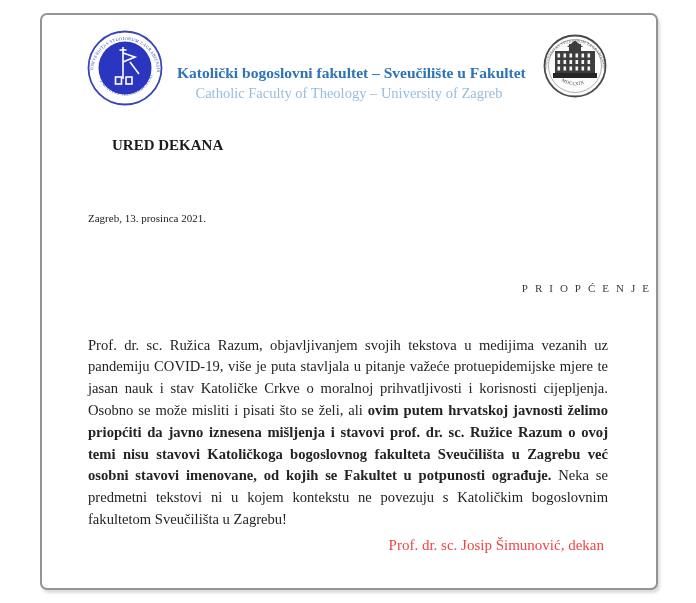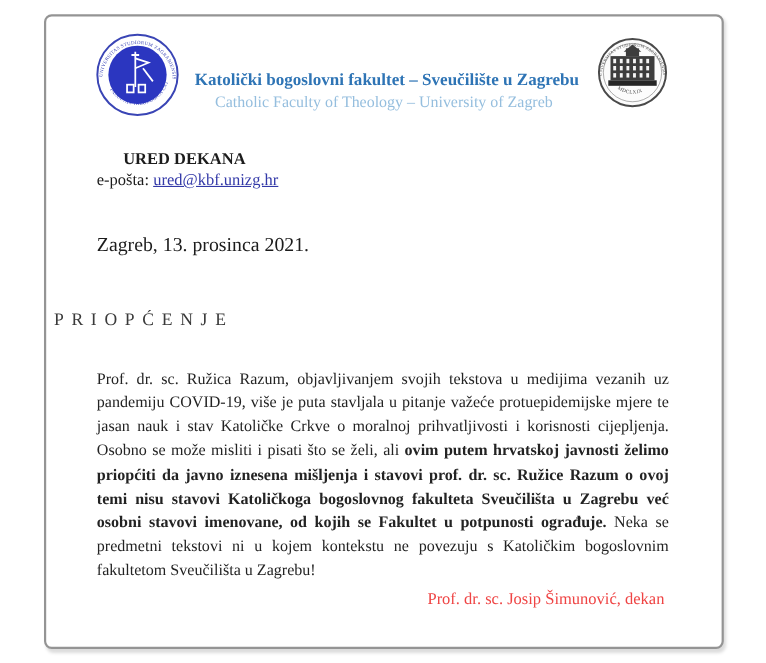--- a/index.html
+++ b/index.html
@@ -74,31 +74,31 @@
   }
   .sender .office { font-weight: bold; margin-left: 24px; }
   .email-link {
     color: #3339a8;
     text-decoration: underline;
   }
   .dateline {
     position: absolute;
     left: 46px;
     top: 197px;
-    font-size: 18px;
+    font-size: 11px;
     color: #1c1c1c;
   }
   
   .doc-title {
     position: absolute;
     left: 0;
     right: 0;
     top: 267px;
-    text-align: left;
-    font-size: 16px;
+    text-align: right;
+    font-size: 11px;
     color: #3a3a3a;
     letter-spacing: 7px;
     text-indent: 7px;
   }
   
   .body-text {
     position: absolute;
     left: 46px;
     width: 520px;
     top: 305px;
@@ -140,21 +140,21 @@
         <line x1="37" y1="20" x2="37" y2="52"></line>
         <line x1="33.5" y1="23" x2="40.5" y2="23"></line>
         <path d="M 37 26 L 49 30 L 37 35"></path>
         <line x1="44" y1="35" x2="53" y2="47"></line>
         <rect x="29.5" y="50" width="6" height="7"></rect>
         <rect x="40" y="50" width="6" height="7"></rect>
       </g>
     </svg>
 
     <div class="org-block">
-      <div class="org-hr">Katolički bogoslovni fakultet – Sveučilište u Zagrebu</div>
+      <div class="org-hr">Katolički bogoslovni fakultet – Sveučilište u Fakultet</div>
       <div class="org-en">Catholic Faculty of Theology – University of Zagreb</div>
     </div>
 
     <svg class="seal-right" viewBox="0 0 66 72" aria-hidden="true">
       <defs>
         <path id="uz-top" d="M 5 40 A 28 28 0 0 1 61 40"></path>
         <path id="uz-bot" d="M 13 43 A 22.5 22.5 0 0 0 53 43"></path>
       </defs>
       <circle cx="33" cy="36" r="30.5" fill="#fcfcfc" stroke="#4a4a4a" stroke-width="1.8"></circle>
       <circle cx="33" cy="36" r="26.5" fill="none" stroke="#6a6a6a" stroke-width="0.5"></circle>
@@ -187,24 +187,20 @@
         </g>
         <rect x="11" y="43" width="44" height="5" fill="#262626"></rect>
       </g>
       <text font-size="4.6" fill="#464646" letter-spacing="0.4">
         <textPath href="#uz-bot" startOffset="10">MDCLXIX</textPath>
       </text>
     </svg>
 
     <div class="sender">
       <div class="office">URED DEKANA</div>
-      <div>
-        <span>e-pošta: </span>
-        <a href="#" class="email-link">ured@kbf.unizg.hr</a>
-      </div>
     </div>
 
     <div class="dateline">Zagreb, 13. prosinca 2021.</div>
 
     <div class="doc-title">PRIOPĆENJE</div>
 
     <p class="body-text">
       <span>Prof. dr. sc. Ružica Razum, objavljivanjem svojih tekstova u medijima vezanih uz pandemiju COVID-19, više je puta stavljala u pitanje važeće protuepidemijske mjere te jasan nauk i stav Katoličke Crkve o moralnoj prihvatljivosti i korisnosti cijepljenja. Osobno se može misliti i pisati što se želi, ali </span><span class="seg-bold">ovim putem hrvatskoj javnosti želimo priopćiti da javno iznesena mišljenja i stavovi prof. dr. sc. Ružice Razum o ovoj temi nisu stavovi Katoličkoga bogoslovnog fakulteta Sveučilišta u Zagrebu već osobni stavovi imenovane, od kojih se Fakultet u potpunosti ograđuje.</span><span> Neka se predmetni tekstovi ni u kojem kontekstu ne povezuju s Katoličkim bogoslovnim fakultetom Sveučilišta u Zagrebu!</span>
     </p>
 

